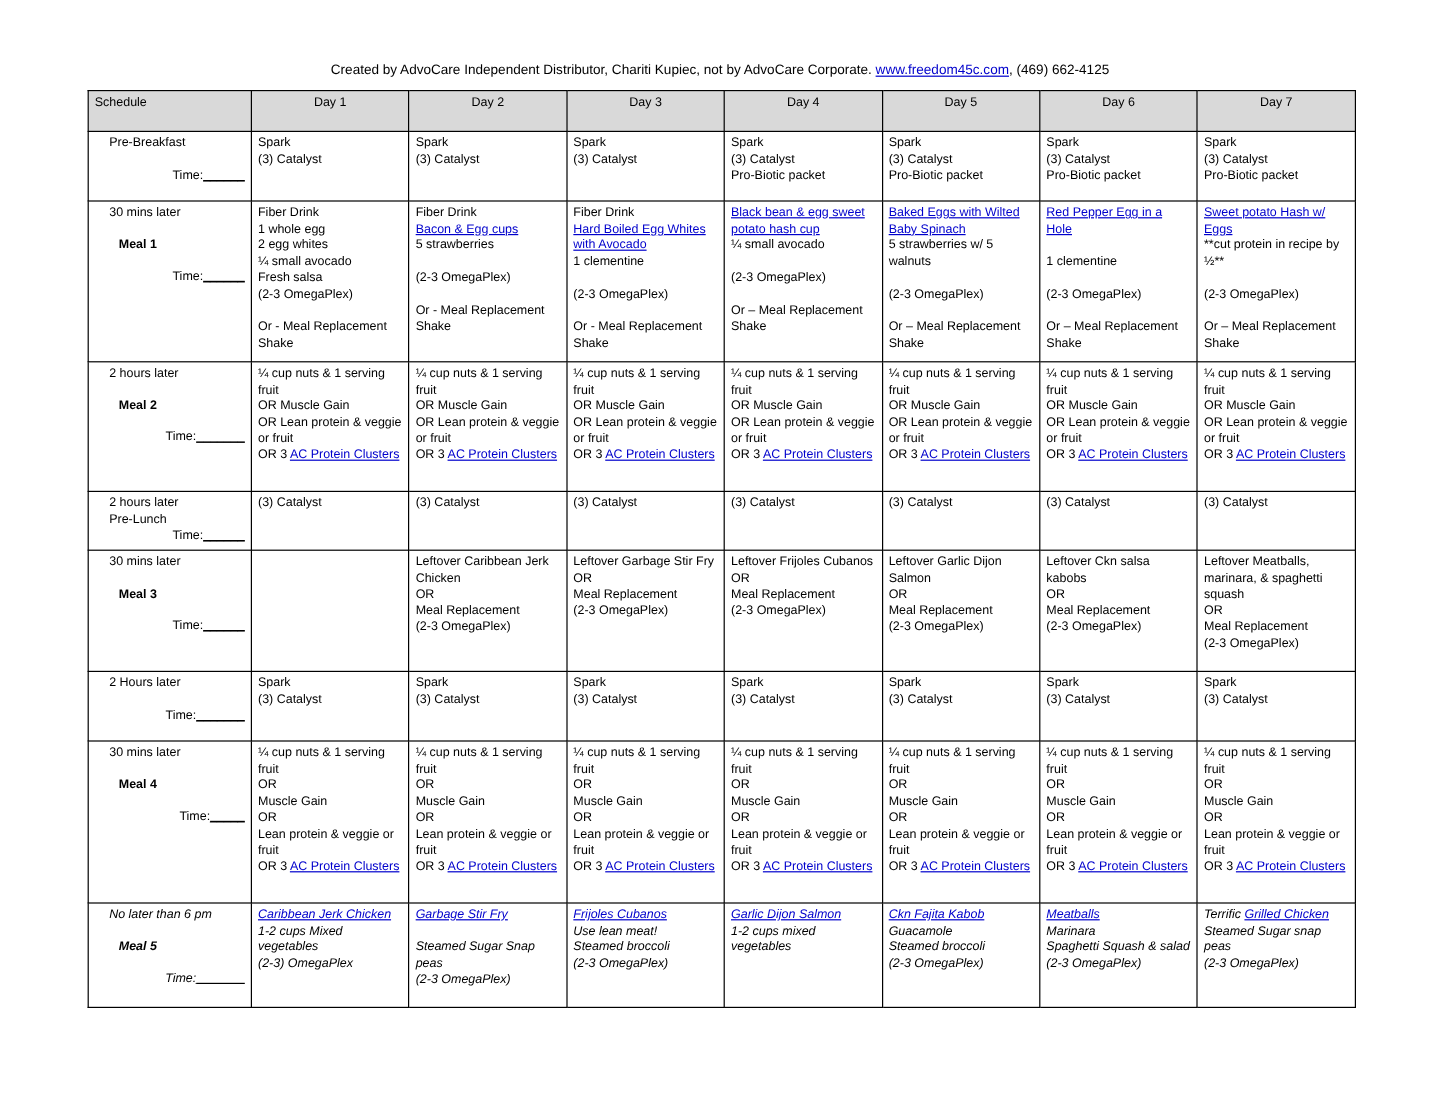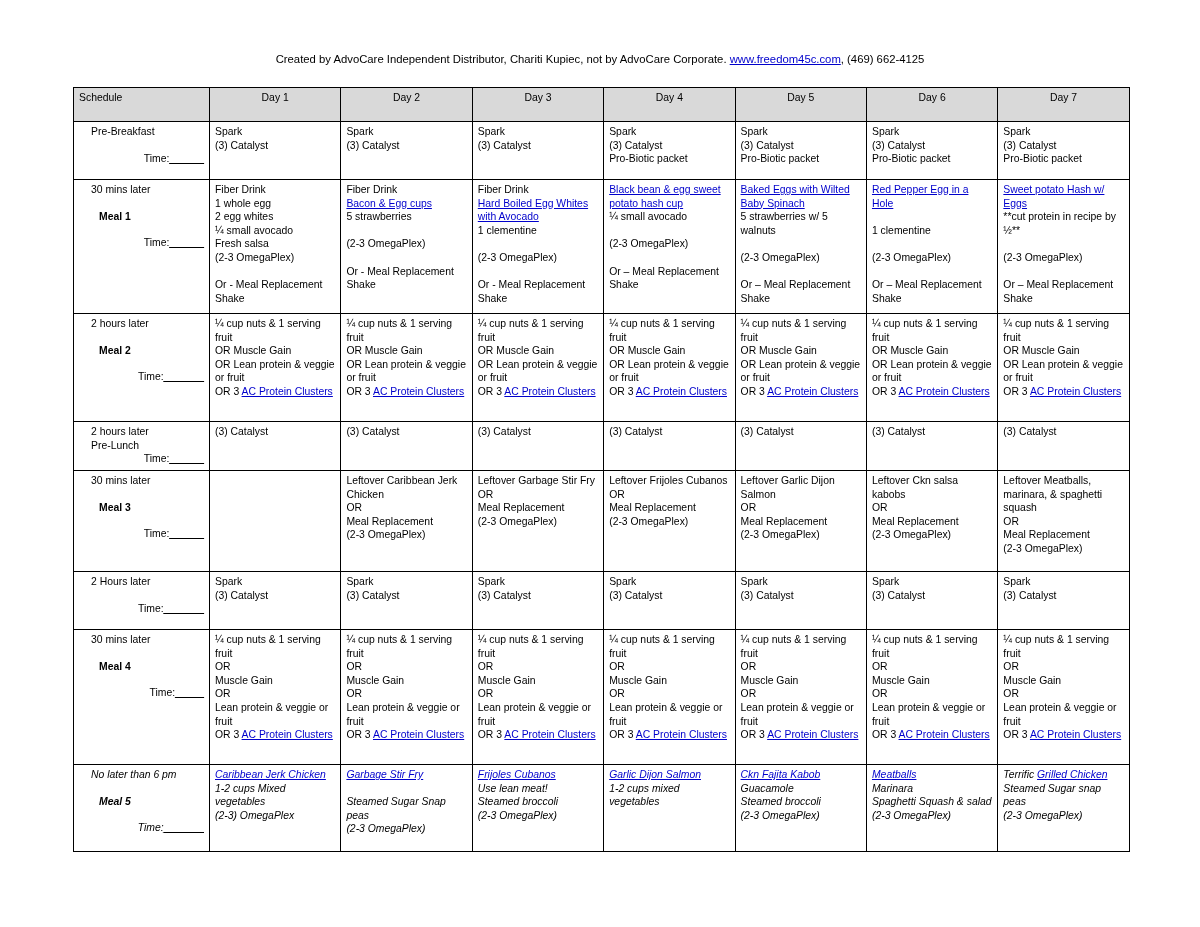--- a/index.html
+++ b/index.html
@@ -30,21 +30,21 @@
     font-size: 11.3px;
     line-height: 14px;
     white-space: nowrap;
   }
   .credit-line .link {
     color: #0000cc;
     text-decoration: underline;
   }
   table.plan {
     position: absolute;
-    top: 87px;
+    top: 75px;
     left: 73px;
     width: 1056px;
     border-collapse: collapse;
     table-layout: fixed;
   }
   table.plan td, table.plan th {
     border: 1px solid #000000;
     vertical-align: top;
     padding: 3px 5px 4px 5px;
     font-size: 10.4px;

